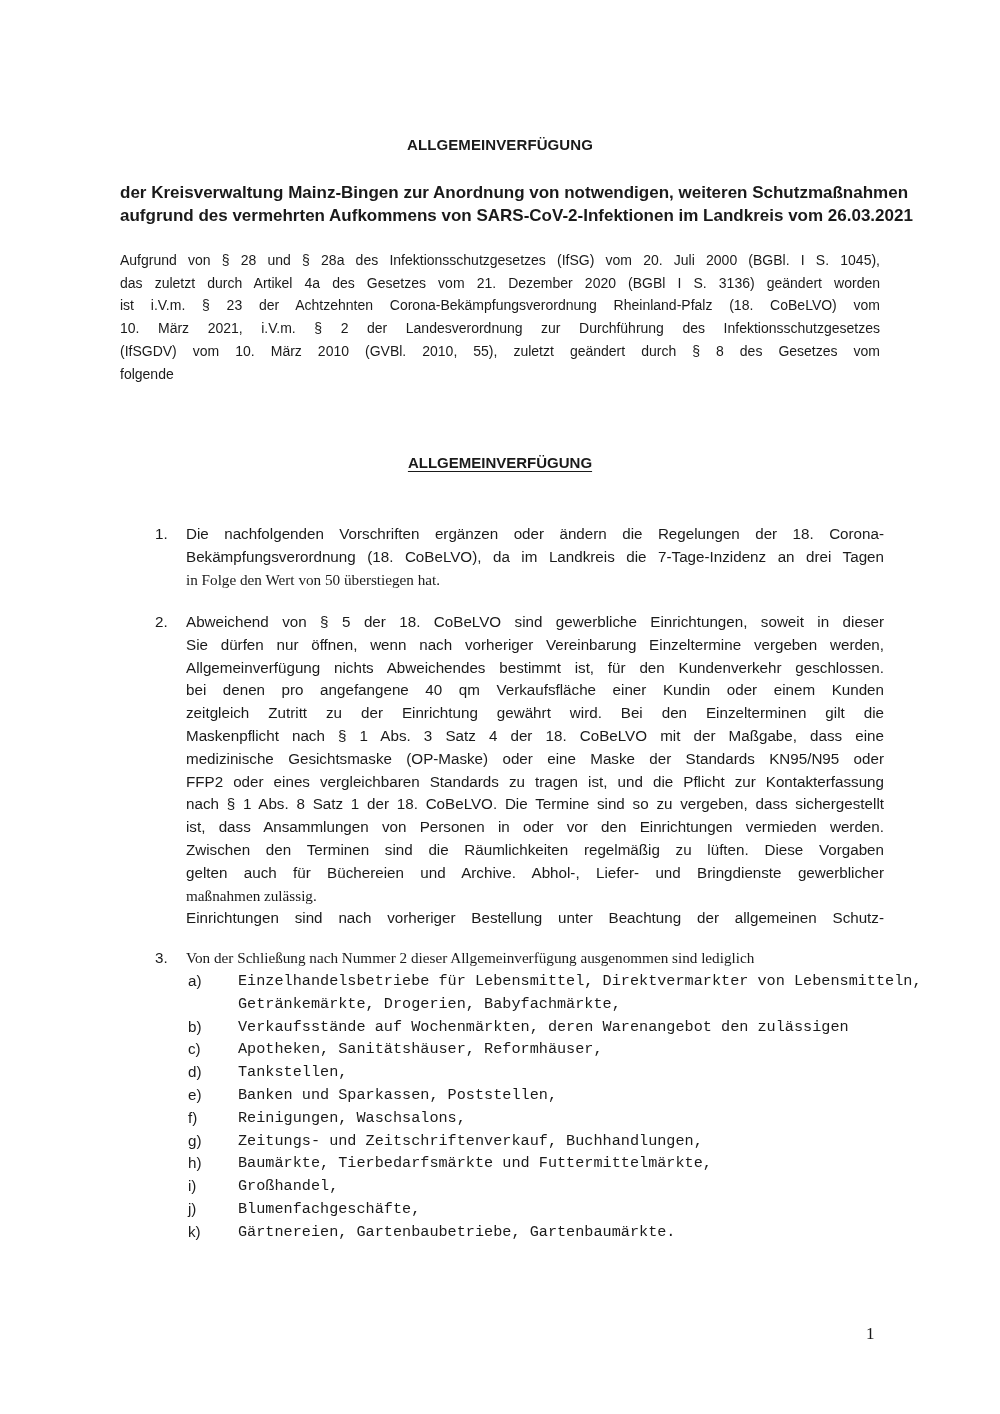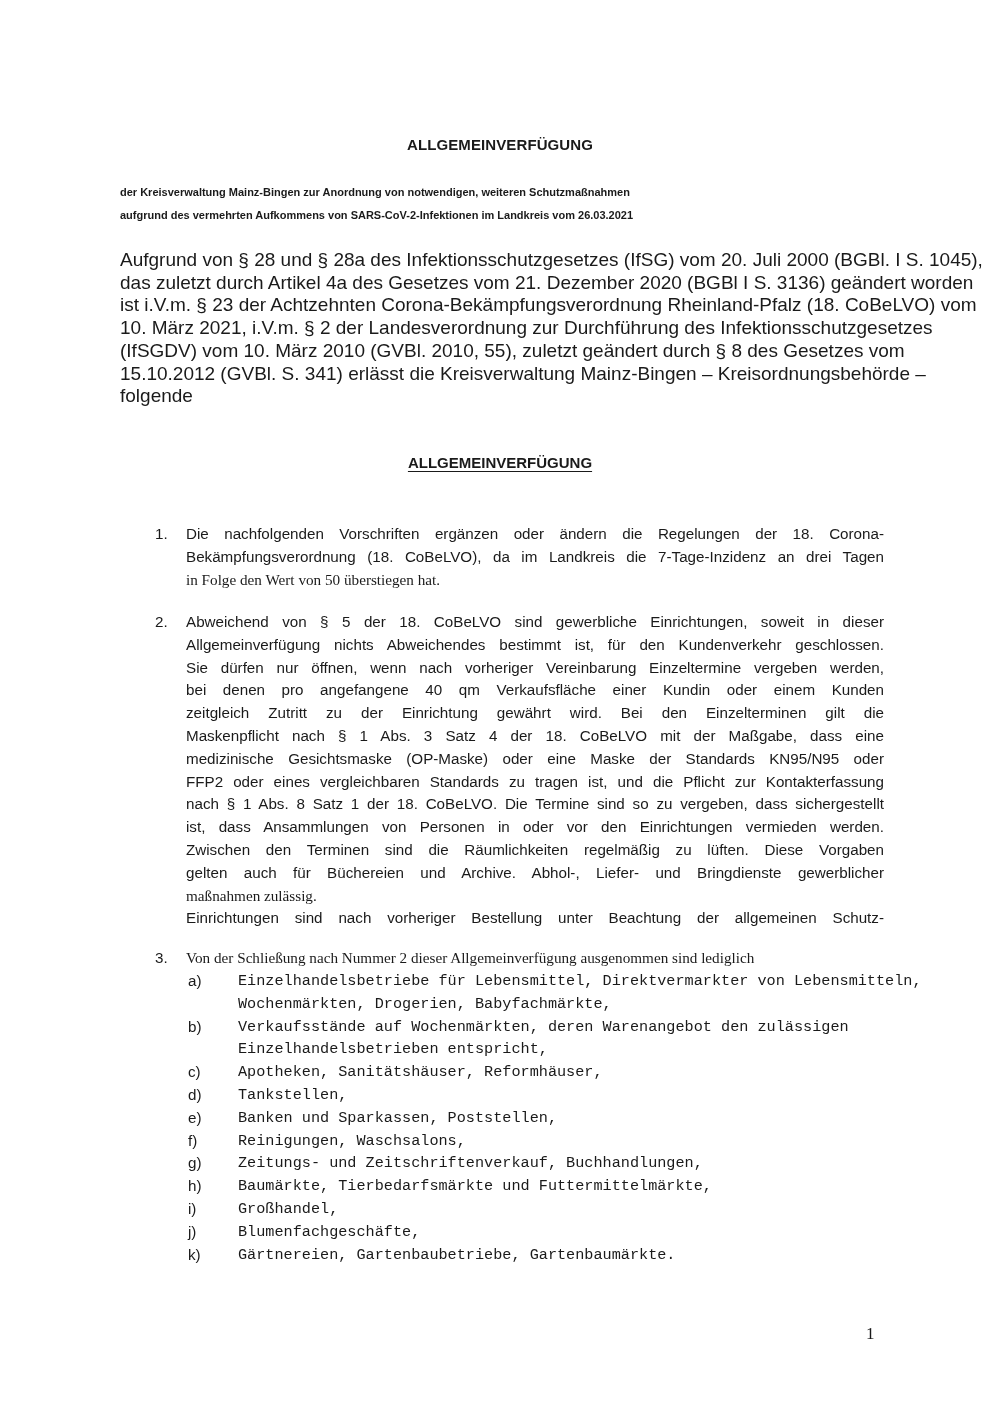--- a/index.html
+++ b/index.html
@@ -27,29 +27,29 @@
       text-align: center;
       font-weight: bold;
       font-size: 15px;
       letter-spacing: 0.1px;
     }
     .subtitle {
       position: absolute;
       left: 120px; width: 760px;
       top: 165px;
       font-weight: bold;
-      font-size: 11px;
+      font-size: 17px;
       line-height: 23px;
     }
     .subtitle .ln { display: block; white-space: nowrap; }
     .preamble {
       position: absolute;
       left: 120px; width: 760px;
       top: 233px;
-      font-size: 19px;
+      font-size: 14px;
       line-height: 22.7px;
     }
     .preamble .ln {
       display: block;
       text-align: justify;
       text-align-last: justify;
       white-space: nowrap;
     }
     .preamble .ln.last { text-align-last: left; }
     .title-mid {
@@ -126,41 +126,40 @@
     <span class="ln">der Kreisverwaltung Mainz-Bingen zur Anordnung von notwendigen, weiteren Schutzmaßnahmen</span>
     <span class="ln">aufgrund des vermehrten Aufkommens von SARS-CoV-2-Infektionen im Landkreis vom 26.03.2021</span>
   </div>
 
   <div class="preamble">
     <span class="ln">Aufgrund von § 28 und § 28a des Infektionsschutzgesetzes (IfSG) vom 20. Juli 2000 (BGBl. I S. 1045),</span>
     <span class="ln">das zuletzt durch Artikel 4a des Gesetzes vom 21. Dezember 2020 (BGBl I S. 3136) geändert worden</span>
     <span class="ln">ist i.V.m. § 23 der Achtzehnten Corona-Bekämpfungsverordnung Rheinland-Pfalz (18. CoBeLVO) vom</span>
     <span class="ln">10. März 2021, i.V.m. § 2 der Landesverordnung zur Durchführung des Infektionsschutzgesetzes</span>
     <span class="ln">(IfSGDV) vom 10. März 2010 (GVBl. 2010, 55), zuletzt geändert durch § 8 des Gesetzes vom</span>
-    <span class="ln">15.10.2012 (GVBl. S. 341) erlässt die Kreisverwaltung Mainz-Bingen – Kreisordnungsbehörde –</span>
     <span class="ln last">folgende</span>
   </div>
 
   <div class="title-mid">ALLGEMEINVERFÜGUNG</div>
 
   <div class="item item1">
     <span class="num">1.</span>
     <div class="body">
       <span class="ln">Die nachfolgenden Vorschriften ergänzen oder ändern die Regelungen der 18. Corona-</span>
       <span class="ln">Bekämpfungsverordnung (18. CoBeLVO), da im Landkreis die 7-Tage-Inzidenz an drei Tagen</span>
       <span class="ln last">in Folge den Wert von 50 überstiegen hat.</span>
     </div>
   </div>
 
   <div class="item item2">
     <span class="num">2.</span>
     <div class="body">
       <span class="ln">Abweichend von § 5 der 18. CoBeLVO sind gewerbliche Einrichtungen, soweit in dieser</span>
+      <span class="ln">Sie dürfen nur öffnen, wenn nach vorheriger Vereinbarung Einzeltermine vergeben werden,</span>
       <span class="ln">Allgemeinverfügung nichts Abweichendes bestimmt ist, für den Kundenverkehr geschlossen.</span>
-      <span class="ln">Sie dürfen nur öffnen, wenn nach vorheriger Vereinbarung Einzeltermine vergeben werden,</span>
       <span class="ln">bei denen pro angefangene 40 qm Verkaufsfläche einer Kundin oder einem Kunden</span>
       <span class="ln">zeitgleich Zutritt zu der Einrichtung gewährt wird. Bei den Einzelterminen gilt die</span>
       <span class="ln">Maskenpflicht nach § 1 Abs. 3 Satz 4 der 18. CoBeLVO mit der Maßgabe, dass eine</span>
       <span class="ln">medizinische Gesichtsmaske (OP-Maske) oder eine Maske der Standards KN95/N95 oder</span>
       <span class="ln">FFP2 oder eines vergleichbaren Standards zu tragen ist, und die Pflicht zur Kontakterfassung</span>
       <span class="ln">nach § 1 Abs. 8 Satz 1 der 18. CoBeLVO. Die Termine sind so zu vergeben, dass sichergestellt</span>
       <span class="ln">ist, dass Ansammlungen von Personen in oder vor den Einrichtungen vermieden werden.</span>
       <span class="ln">Zwischen den Terminen sind die Räumlichkeiten regelmäßig zu lüften. Diese Vorgaben</span>
       <span class="ln">gelten auch für Büchereien und Archive. Abhol-, Liefer- und Bringdienste gewerblicher</span>
       <span class="ln last">maßnahmen zulässig.</span>
@@ -173,28 +172,27 @@
     <div class="body">
       <span class="ln last">Von der Schließung nach Nummer 2 dieser Allgemeinverfügung ausgenommen sind lediglich</span>
     </div>
   </div>
 
   <div class="sublist">
     <div class="sub">
       <span class="letter">a)</span>
       <span class="text">
         <span class="ln">Einzelhandelsbetriebe für Lebensmittel, Direktvermarkter von Lebensmitteln,</span>
-        <span class="ln">Wochenmärkten, Drogerien, Babyfachmärkte,</span>
+        <span class="ln">Getränkemärkte, Drogerien, Babyfachmärkte,</span>
       </span>
     </div>
     <div class="sub">
       <span class="letter">b)</span>
       <span class="text">
         <span class="ln">Verkaufsstände auf Wochenmärkten, deren Warenangebot den zulässigen</span>
-        <span class="ln">Einzelhandelsbetrieben entspricht,</span>
       </span>
     </div>
     <div class="sub">
       <span class="letter">c)</span>
       <span class="text">
         <span class="ln">Apotheken, Sanitätshäuser, Reformhäuser,</span>
       </span>
     </div>
     <div class="sub">
       <span class="letter">d)</span>

